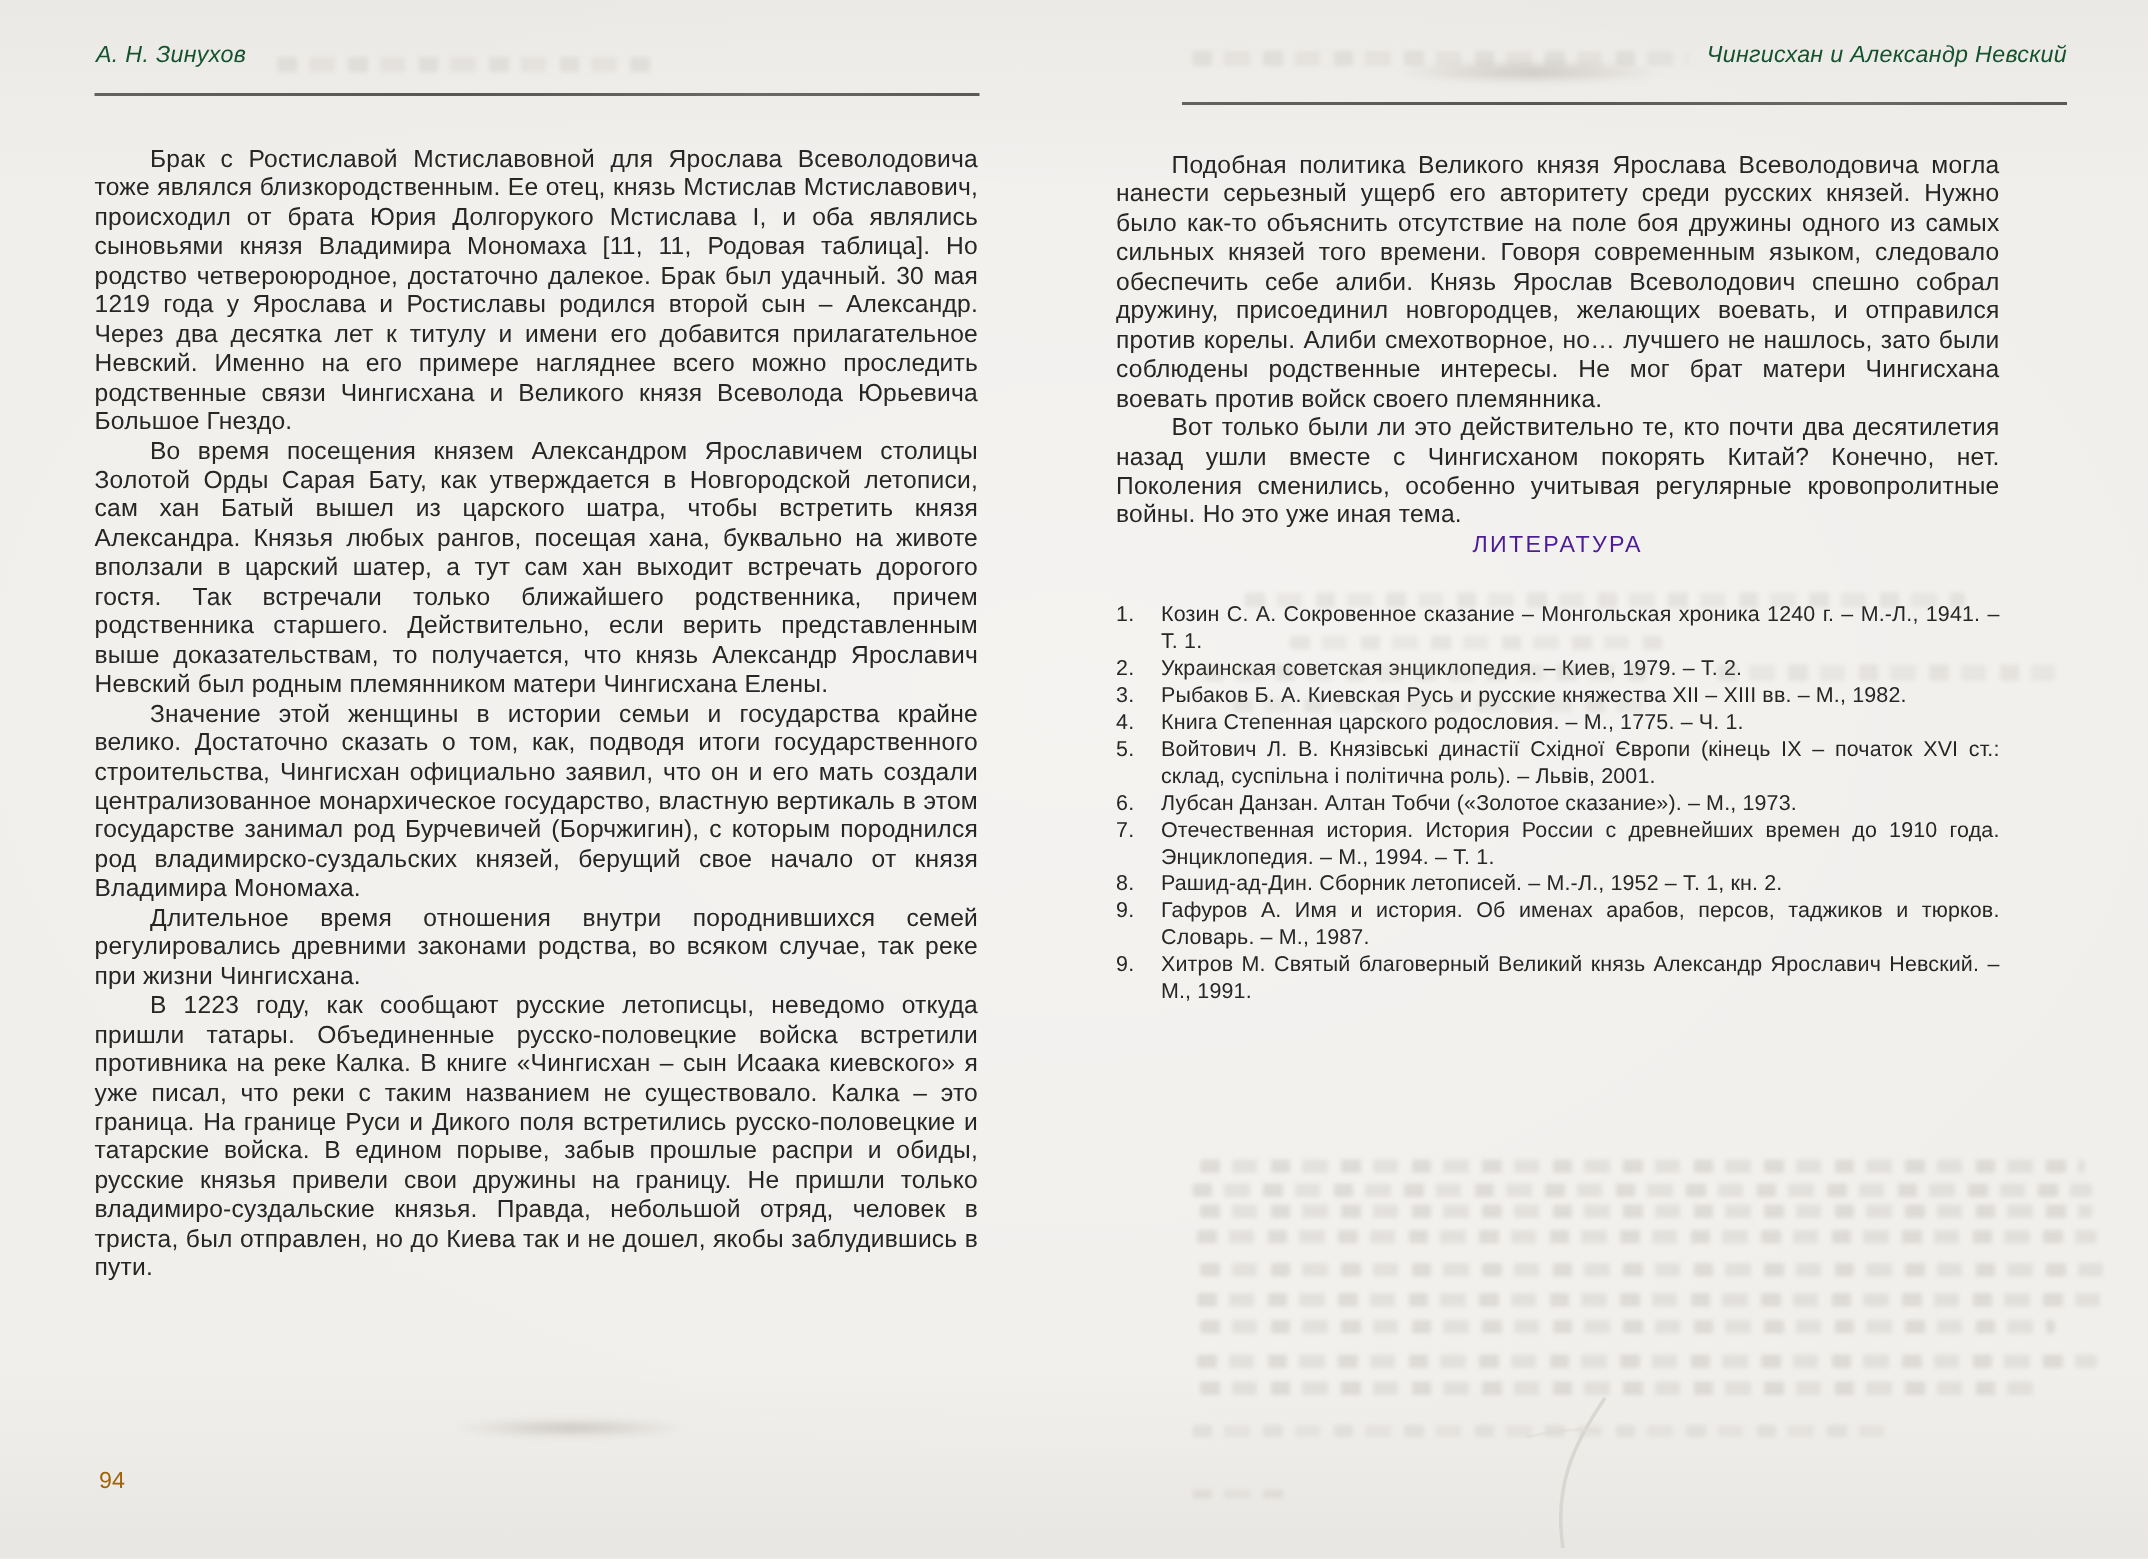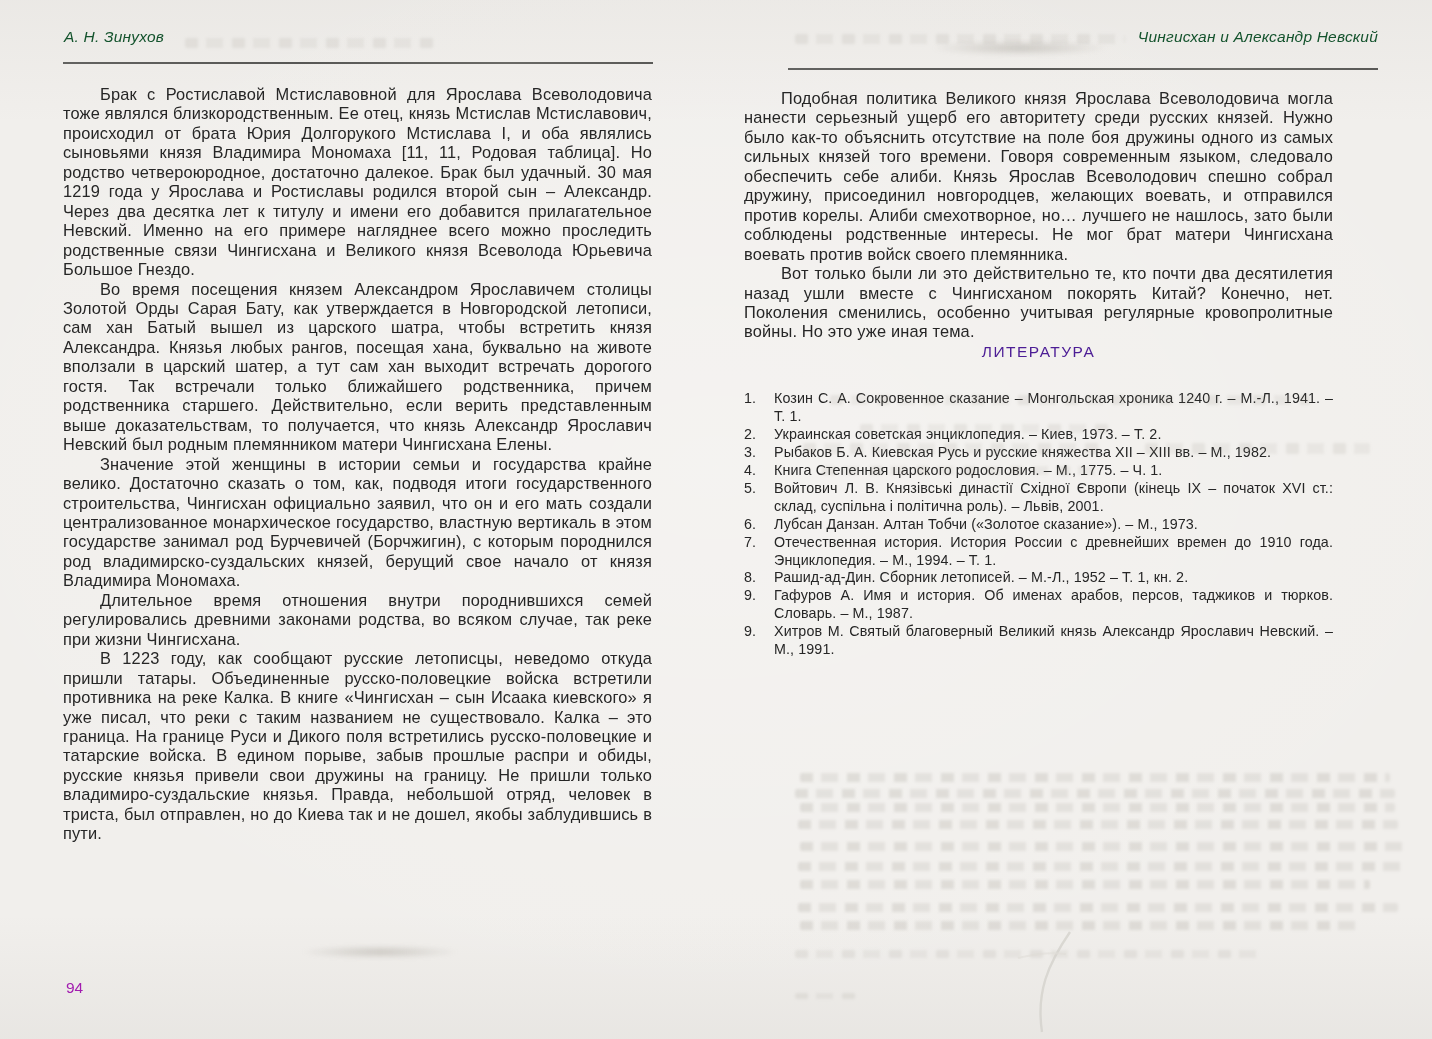--- a/index.html
+++ b/index.html
@@ -24,34 +24,34 @@
   .rule {
     position:absolute; height:2px; width:590px;
     background:linear-gradient(90deg,#4a4a48 0%, #3c3c3a 40%, #52524e 75%, #3f3f3d 100%);
     opacity:.85;
   }
   .rule-left  { left:63px;  top:62px; }
   .rule-right { left:788px; top:68px; }
   .body-col {
     position:absolute; width:589px;
     font-size:16.4px; line-height:19.45px; text-align:justify;
-    letter-spacing:.15px; color:#262626;
+    letter-spacing:.15px; color:#262626;margin-top:12px;
   }
   .body-left  { left:63px;  top:85px; }
   .body-right { left:744px; top:89px; }
   .body-col p { margin:0; text-indent:37px; }
   .lit-heading {
     margin-top:70px; text-align:center; text-indent:0 !important;
     font-size:15.5px; letter-spacing:1.5px; color:#4c1d95;
   }
   .ref-list { margin-top:29px; }
   .ref-row { display:flex; font-size:14.3px; line-height:17.9px; margin:0; }
   .ref-num  { flex:0 0 30px; }
   .ref-text { flex:1; text-align:justify; letter-spacing:.1px; }
-  .pageno { position:absolute; font-size:15.5px; color:#a21caf; }
+  .pageno { position:absolute; font-size:15.5px; color:#a16207; }
   .pn-left  { left:66px;   top:979px; }
   .pn-right { left:1346px; top:1018px;margin-top:23px; }
   
   .ghost {
     position:absolute; pointer-events:none;
     background:repeating-linear-gradient(90deg,
       rgba(148,143,133,.55) 0px, rgba(148,143,133,.55) 13px,
       rgba(148,143,133,0) 13px, rgba(148,143,133,0) 21px,
       rgba(148,143,133,.4) 21px, rgba(148,143,133,.4) 38px,
       rgba(148,143,133,0) 38px, rgba(148,143,133,0) 47px);
@@ -91,21 +91,21 @@
   <p>Вот только были ли это действительно те, кто почти два десятилетия назад ушли вместе с Чингисханом покорять Китай? Конечно, нет. Поколения сменились, особенно учитывая регулярные кровопролитные войны. Но это уже иная тема.</p>
   <p class="lit-heading">ЛИТЕРАТУРА</p>
 
   <div class="ref-list">
     <div class="ref-row">
       <span class="ref-num">1.</span>
       <span class="ref-text">Козин С. А. Сокровенное сказание – Монгольская хроника 1240 г. – М.-Л., 1941. – Т. 1.</span>
     </div>
     <div class="ref-row">
       <span class="ref-num">2.</span>
-      <span class="ref-text">Украинская советская энциклопедия. – Киев, 1973. – Т. 2.</span>
+      <span class="ref-text">Украинская советская энциклопедия. – Киев, 1979. – Т. 2.</span>
     </div>
     <div class="ref-row">
       <span class="ref-num">3.</span>
       <span class="ref-text">Рыбаков Б. А. Киевская Русь и русские княжества XII – XIII вв. – М., 1982.</span>
     </div>
     <div class="ref-row">
       <span class="ref-num">4.</span>
       <span class="ref-text">Книга Степенная царского родословия. – М., 1775. – Ч. 1.</span>
     </div>
     <div class="ref-row">

